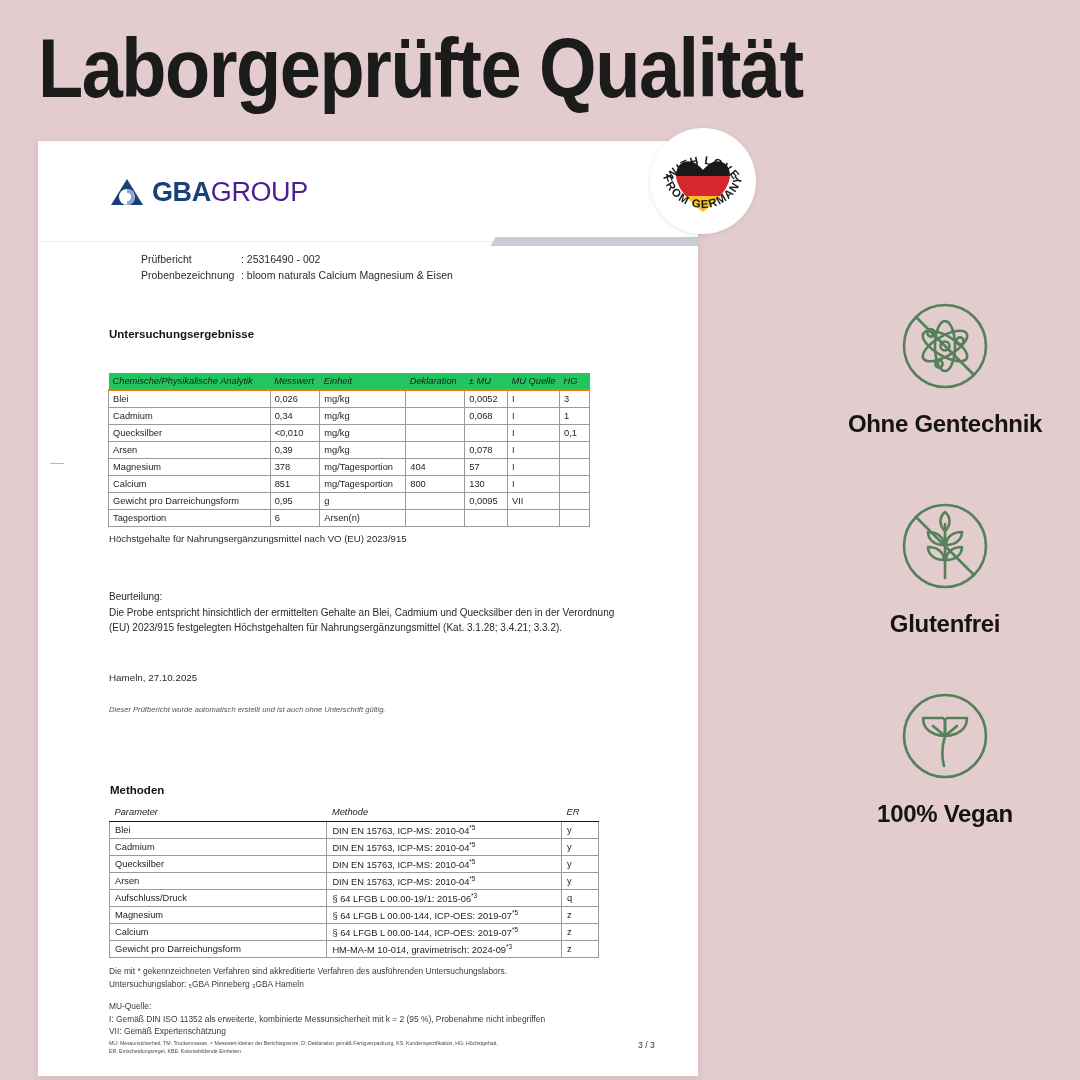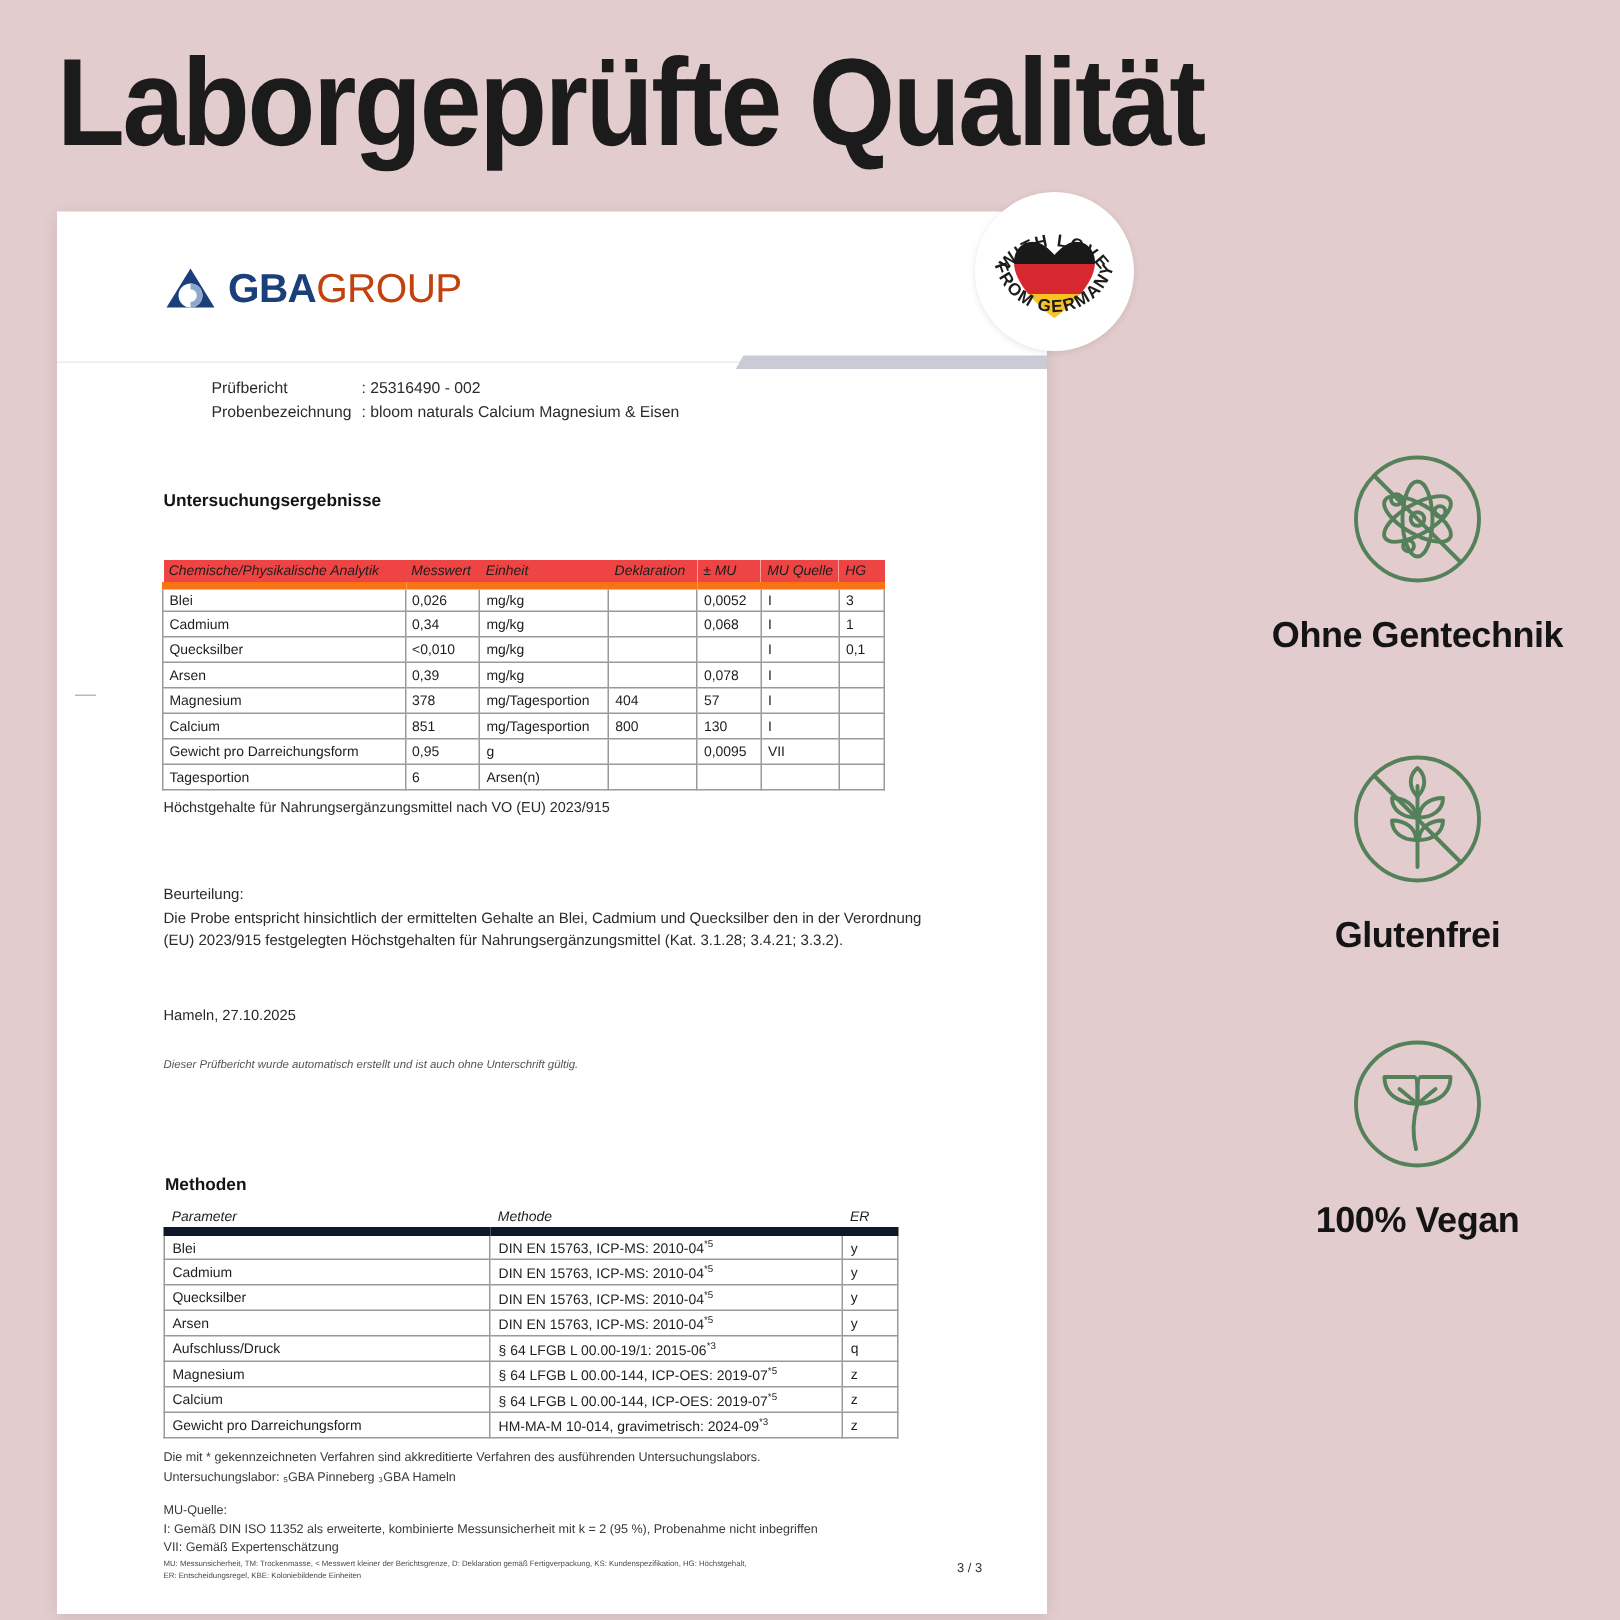--- a/index.html
+++ b/index.html
@@ -41,21 +41,21 @@
   .doc-inner { position: relative; width: 100%; height: 100%; }
 
   .logo-wrap {
     position: absolute;
     left: 72px; top: 36px;
     display: flex; align-items: center; gap: 8px;
   }
   .logo-mark { width: 34px; height: 30px; display:block; }
   .logo-text { font-size: 27px; letter-spacing: -0.4px; line-height: 1; }
   .logo-text .gba { color: #1b3f7a; font-weight: 700; }
-  .logo-text .group { color: #c2410c; font-weight: 400; }
+  .logo-text .group { color: #4c1d95; font-weight: 400; }
 
   .header-bar {
     position: absolute;
     left: 455px; top: 96px;
     width: 290px; height: 9px;
     background: #c9ccd4;
     transform: skewX(-30deg);
   }
   .header-rule {
     position: absolute;
@@ -91,24 +91,24 @@
     border: 1px solid #9a9a9a;
     padding: 2px 4px;
     height: 17px;
     text-align: left;
     font-weight: 400;
     white-space: nowrap;
     overflow: hidden;
   }
   .rtable thead th {
     border: none;
-    border-bottom: 5px solid #f97316;
+    border-bottom: 2px solid #f97316;
     font-style: italic;
     padding-bottom: 3px;
-    background: #ef4444;
+    background: #22c55e;
   }
   .c-param { width: 165px; }
   .c-mess  { width: 50px; }
   .c-einh  { width: 88px; }
   .c-dekl  { width: 60px; }
   .c-mu    { width: 44px; }
   .c-src   { width: 52px; }
   .c-hg    { width: 32px; }
 
   .note-hg {
@@ -155,21 +155,21 @@
   .mtable th, .mtable td {
     border: 1px solid #9a9a9a;
     padding: 2px 5px;
     height: 17px;
     text-align: left;
     font-weight: 400;
     white-space: nowrap;
   }
   .mtable thead th {
     border: none;
-    border-bottom: 6px solid #0f172a;
+    border-bottom: 1px solid #0f172a;
     font-style: italic;
     padding-bottom: 2px;
   }
   .m-par { width: 218px; }
   .m-met { width: 235px; margin-left: 40px; }
   .m-er  { width: 37px; }
   .sup { font-size: 6.5px; vertical-align: super; }
 
   .footnotes {
     position: absolute;

